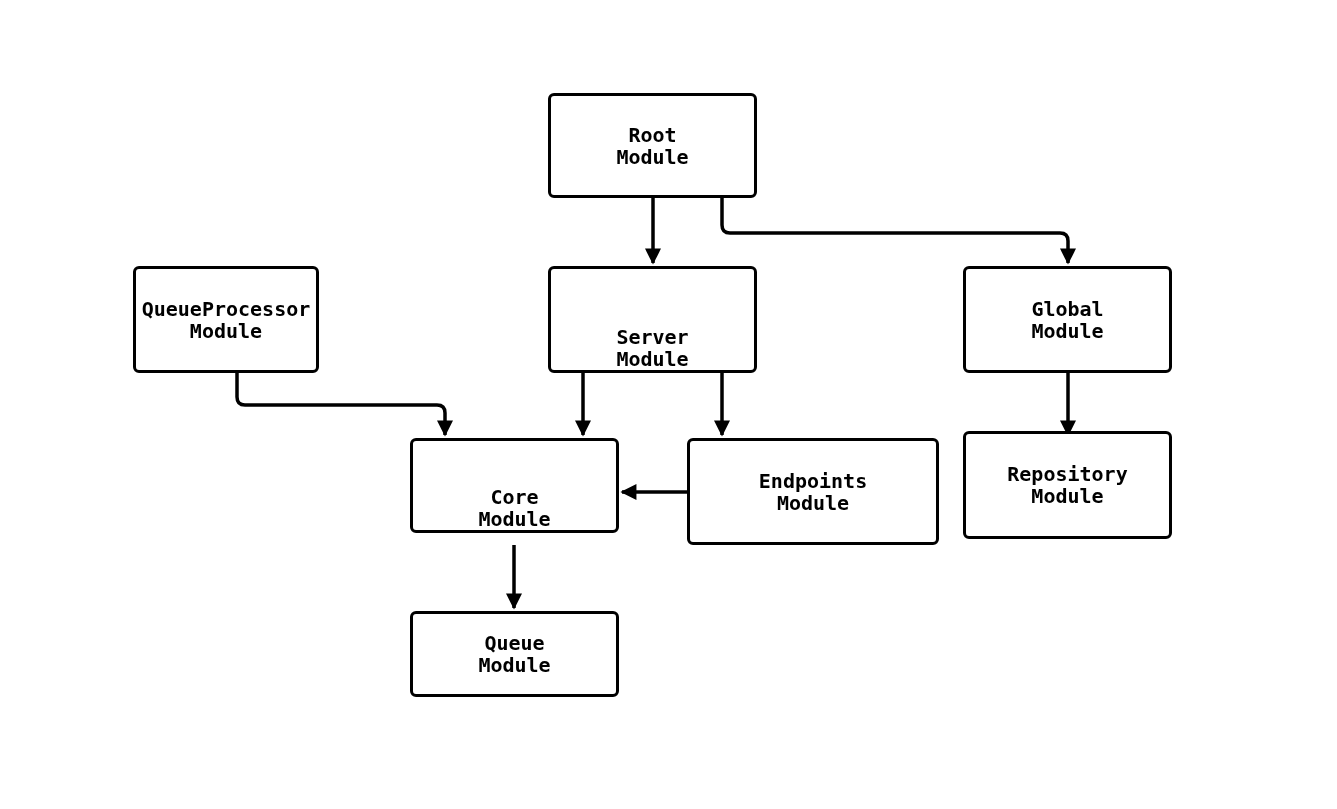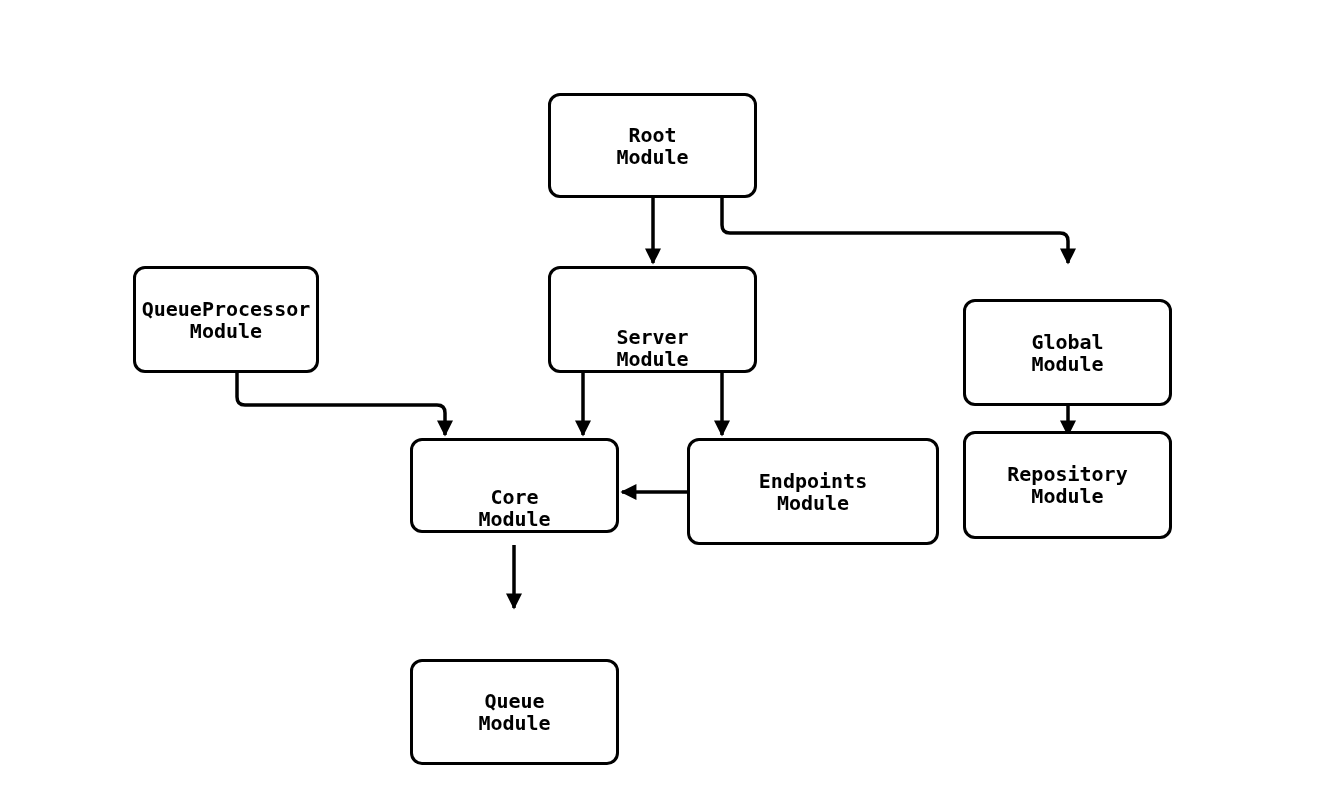--- a/index.html
+++ b/index.html
@@ -22,21 +22,21 @@
     left: 0;
     top: 0;
     width: 1337px;
     height: 809px;
   }
   .node {
     position: absolute;
     box-sizing: border-box;
     background: #ffffff;
     border: 3.5px solid #000000;
-    border-radius: 12px;
+    border-radius: 6px;
     display: flex;
     align-items: center;
     justify-content: center;
     text-align: center;
   }
   .node-label {
     font-weight: bold;
     font-size: 20px;
     line-height: 22px;
     color: #000000;
@@ -71,34 +71,34 @@
 Module</div>
       </div>
       <div class="node" style="left: 133px; top: 266px; width: 186px; height: 107px;">
         <div class="node-label">QueueProcessor
 Module</div>
       </div>
       <div class="node" style="left: 548px; top: 266px; width: 209px; height: 107px; align-items: flex-end;">
         <div class="node-label">Server
 Module</div>
       </div>
-      <div class="node" style="left: 963px; top: 266px; width: 209px; height: 107px; margin-top: 33px;">
+      <div class="node" style="left: 963px; top: 266px; width: 209px; height: 107px;">
         <div class="node-label">Global
 Module</div>
       </div>
       <div class="node" style="left: 410px; top: 438px; width: 209px; height: 95px; align-items: flex-end;">
         <div class="node-label">Core
 Module</div>
       </div>
       <div class="node" style="left: 687px; top: 438px; width: 252px; height: 107px;">
         <div class="node-label">Endpoints
 Module</div>
       </div>
       <div class="node" style="left: 963px; top: 431px; width: 209px; height: 108px;">
         <div class="node-label">Repository
 Module</div>
       </div>
-      <div class="node" style="left: 410px; top: 611px; width: 209px; height: 106px; margin-top: 48px;">
+      <div class="node" style="left: 410px; top: 611px; width: 209px; height: 86px;">
         <div class="node-label">Queue
 Module</div>
       </div>
     </div>
 </div>
 
 </body></html>

